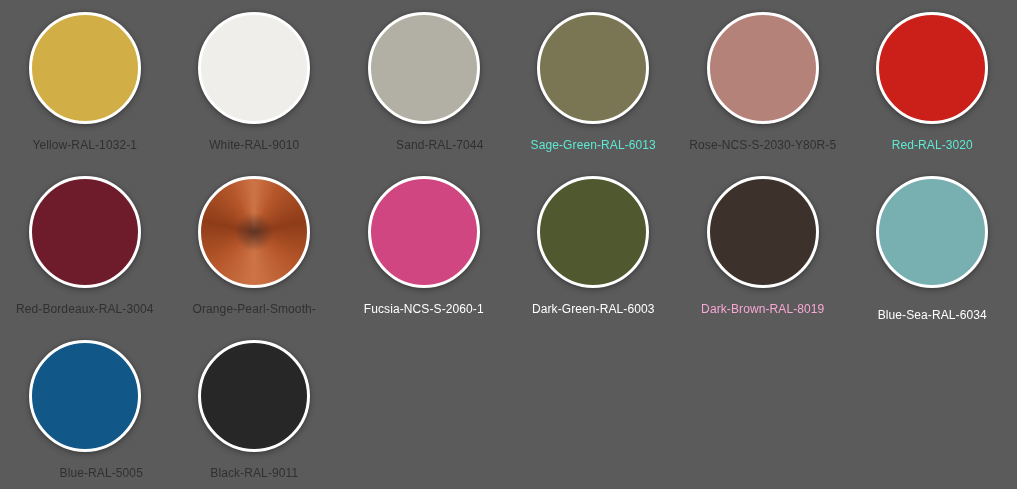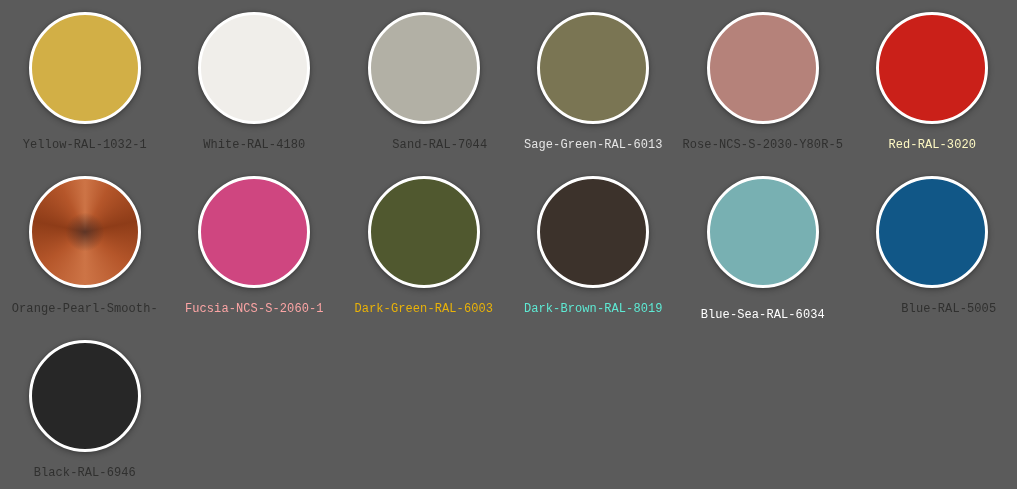--- a/index.html
+++ b/index.html
@@ -20,21 +20,20 @@
     box-sizing: border-box;
   }
   .swatch-grid {
     display: grid;
     grid-template-columns: repeat(6, 1fr);
     grid-template-rows: repeat(3, 164px);
     width: 1017px;
     height: 489px;
     box-sizing: border-box;
     padding: 4px 0 8px 0;
-    font-family: Liberation Mono, monospace;
   }
   .swatch-cell {
     position: relative;
     display: flex;
     flex-direction: column;
     align-items: center;
     justify-content: flex-start;
   }
   .swatch-cell.is-empty {
     visibility: hidden;
@@ -76,86 +75,92 @@
       <div class="swatch-cell">
         <div class="swatch-disc-wrap">
           <div class="swatch-disc" style="background: rgb(210, 175, 70); border-color: rgb(255, 255, 255);"></div>
         </div>
         <div class="swatch-label" style="color: rgb(48, 48, 47);">Yellow-RAL-1032-1</div>
       </div>
       <div class="swatch-cell">
         <div class="swatch-disc-wrap">
           <div class="swatch-disc" style="background: rgb(240, 238, 234); border-color: rgb(255, 255, 255);"></div>
         </div>
-        <div class="swatch-label" style="color: rgb(48, 48, 47);">White-RAL-4180</div>
+        <div class="swatch-label" style="color: rgb(48, 48, 47);">White-RAL-9010</div>
       </div>
       <div class="swatch-cell">
         <div class="swatch-disc-wrap">
           <div class="swatch-disc" style="background: rgb(178, 176, 165); border-color: rgb(255, 255, 255);"></div>
         </div>
         <div class="swatch-label" style="color: rgb(48, 48, 47); margin-left: 32px;">Sand-RAL-7044</div>
       </div>
       <div class="swatch-cell">
         <div class="swatch-disc-wrap">
           <div class="swatch-disc" style="background: rgb(122, 117, 83); border-color: rgb(255, 255, 255);"></div>
         </div>
-        <div class="swatch-label" style="color: #e5e5e5;">Sage-Green-RAL-6013</div>
+        <div class="swatch-label" style="color: #5eead4;">Sage-Green-RAL-6013</div>
       </div>
       <div class="swatch-cell">
         <div class="swatch-disc-wrap">
           <div class="swatch-disc" style="background: rgb(181, 130, 122); border-color: rgb(255, 255, 255);"></div>
         </div>
         <div class="swatch-label" style="color: rgb(48, 48, 47);">Rose-NCS-S-2030-Y80R-5</div>
       </div>
       <div class="swatch-cell">
         <div class="swatch-disc-wrap">
           <div class="swatch-disc" style="background: rgb(202, 32, 25); border-color: rgb(255, 255, 255);"></div>
         </div>
-        <div class="swatch-label" style="color: #fef9c3;">Red-RAL-3020</div>
+        <div class="swatch-label" style="color: #5eead4;">Red-RAL-3020</div>
+      </div>
+      <div class="swatch-cell">
+        <div class="swatch-disc-wrap">
+          <div class="swatch-disc" style="background: rgb(110, 28, 43); border-color: rgb(255, 255, 255);"></div>
+        </div>
+        <div class="swatch-label" style="color: rgb(48, 48, 47);">Red-Bordeaux-RAL-3004</div>
       </div>
       <div class="swatch-cell">
         <div class="swatch-disc-wrap">
           <div class="swatch-disc has-pearl" style="background: radial-gradient(circle, rgb(94, 53, 38) 0%, rgba(0, 0, 0, 0) 26%), conic-gradient(rgb(205, 116, 70) 0deg, rgb(181, 86, 42) 28deg, rgb(142, 60, 24) 78deg, rgb(181, 86, 42) 128deg, rgb(205, 116, 70) 180deg, rgb(181, 86, 42) 232deg, rgb(142, 60, 24) 282deg, rgb(181, 86, 42) 332deg, rgb(205, 116, 70) 360deg); border-color: rgb(255, 255, 255);"></div>
         </div>
         <div class="swatch-label" style="color: rgb(48, 48, 47);">Orange-Pearl-Smooth-</div>
       </div>
       <div class="swatch-cell">
         <div class="swatch-disc-wrap">
           <div class="swatch-disc" style="background: rgb(207, 70, 128); border-color: rgb(255, 255, 255);"></div>
         </div>
-        <div class="swatch-label" style="color: #fca5a5;">Fucsia-NCS-S-2060-1</div>
+        <div class="swatch-label" style="color: #ffffff;">Fucsia-NCS-S-2060-1</div>
       </div>
       <div class="swatch-cell">
         <div class="swatch-disc-wrap">
           <div class="swatch-disc" style="background: rgb(80, 88, 47); border-color: rgb(255, 255, 255);"></div>
         </div>
-        <div class="swatch-label" style="color: #eab308;">Dark-Green-RAL-6003</div>
+        <div class="swatch-label" style="color: #ffffff;">Dark-Green-RAL-6003</div>
       </div>
       <div class="swatch-cell">
         <div class="swatch-disc-wrap">
           <div class="swatch-disc" style="background: rgb(60, 50, 43); border-color: rgb(255, 255, 255);"></div>
         </div>
-        <div class="swatch-label" style="color: #5eead4;">Dark-Brown-RAL-8019</div>
+        <div class="swatch-label" style="color: #f9a8d4;">Dark-Brown-RAL-8019</div>
       </div>
       <div class="swatch-cell">
         <div class="swatch-disc-wrap">
           <div class="swatch-disc" style="background: rgb(120, 176, 178); border-color: rgb(255, 255, 255);"></div>
         </div>
         <div class="swatch-label" style="color: #ffffff; margin-top: 20px;">Blue-Sea-RAL-6034</div>
       </div>
       <div class="swatch-cell">
         <div class="swatch-disc-wrap">
           <div class="swatch-disc" style="background: rgb(17, 87, 135); border-color: rgb(255, 255, 255);"></div>
         </div>
         <div class="swatch-label" style="color: rgb(48, 48, 47); margin-left: 33px;">Blue-RAL-5005</div>
       </div>
       <div class="swatch-cell">
         <div class="swatch-disc-wrap">
           <div class="swatch-disc" style="background: rgb(39, 39, 39); border-color: rgb(255, 255, 255);"></div>
         </div>
-        <div class="swatch-label" style="color: rgb(48, 48, 47);">Black-RAL-6946</div>
+        <div class="swatch-label" style="color: rgb(48, 48, 47);">Black-RAL-9011</div>
       </div>
       <div class="swatch-cell is-empty">
         <div class="swatch-disc-wrap"></div>
         <div class="swatch-label"></div>
       </div>
     </div>
 </div>
 
 </body></html>

